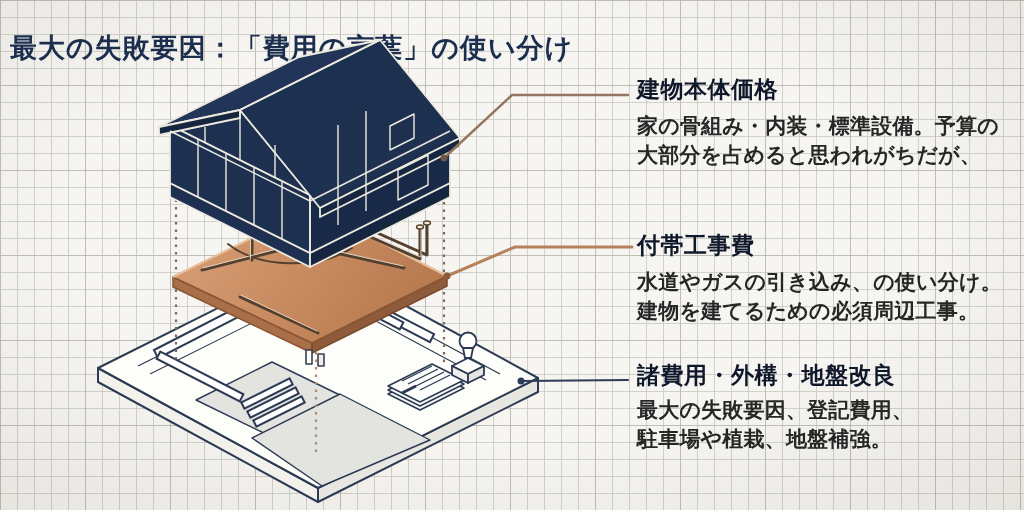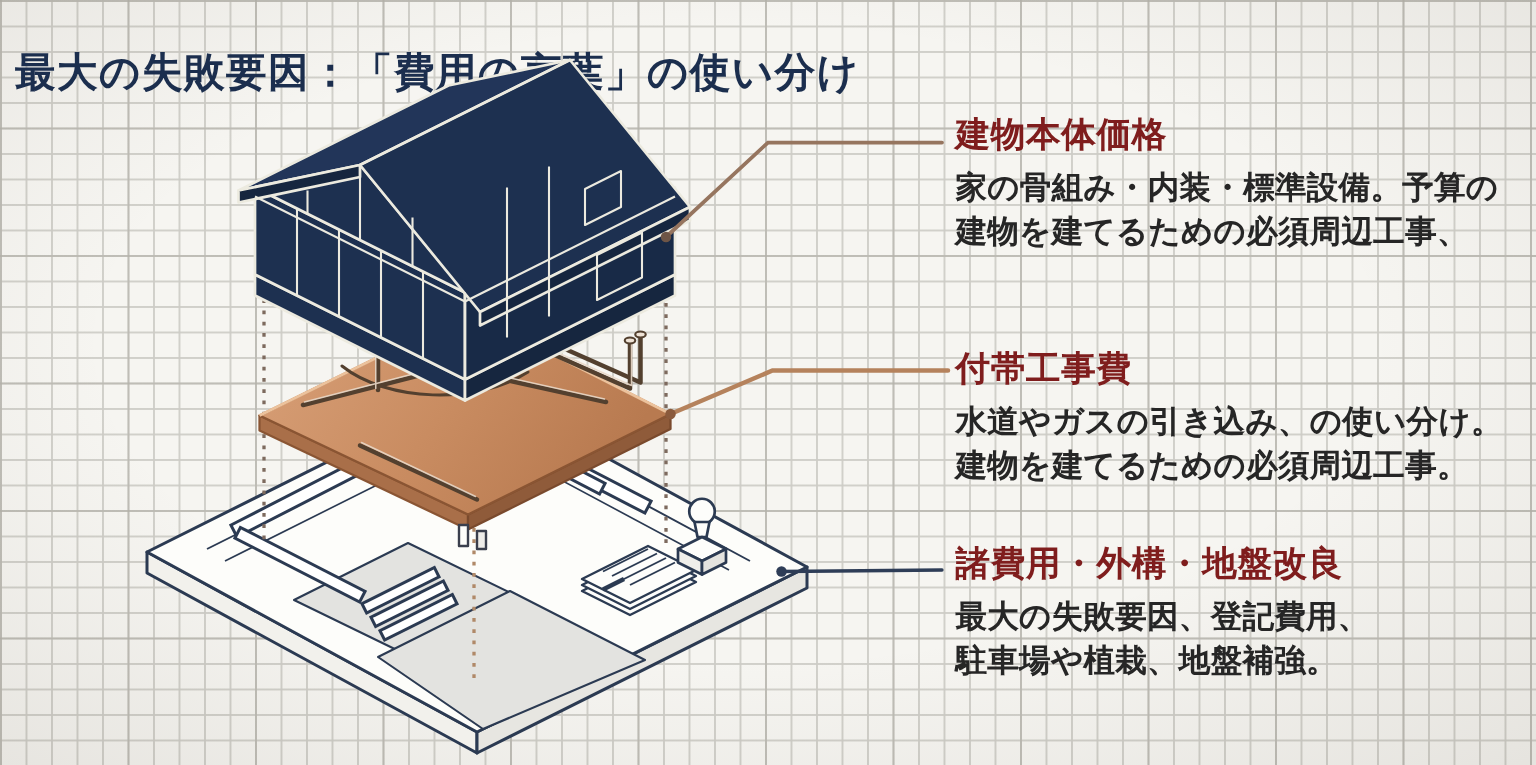--- a/index.html
+++ b/index.html
@@ -18,29 +18,29 @@
     position:absolute;inset:0;pointer-events:none;
     background:radial-gradient(ellipse 75% 75% at 48% 45%, rgba(0,0,0,0) 55%, rgba(88,78,64,.10) 100%);
   }
   .page-title{
     position:absolute;left:10px;top:12px;
     font-size:27px;font-weight:800;color:#1b2e4e;letter-spacing:1px;white-space:nowrap;
   }
   .diagram-svg{position:absolute;left:0;top:0;}
   .annotation{position:absolute;left:637px;width:380px;}
   .annotation h2{
-    margin:0 0 7px 0;font-size:23px;font-weight:800;color:#7f1d1d;letter-spacing:.5px;white-space:nowrap;
+    margin:0 0 7px 0;font-size:23px;font-weight:800;color:#0f172a;letter-spacing:.5px;white-space:nowrap;
   }
   .annotation .line{
     display:block;font-size:21px;font-weight:600;color:#262626;
     line-height:28.5px;letter-spacing:.2px;white-space:nowrap;
   }
   #block-building{top:74px;}
   #block-utility{top:230px;}
-  #block-misc{top:360px;}
+  #block-misc{top:360px;font-family:Liberation Mono, monospace;}
 </style>
 </head>
 <body>
 
 <div class="vignette"></div>
 
 <h1 class="page-title">最大の失敗要因：「費用の言葉」の使い分け</h1>
 
 <svg class="diagram-svg" width="1024" height="510" viewBox="0 0 1024 510">
 
@@ -211,21 +211,21 @@
     <g>
       <polyline points="521,381 628,380" stroke="#2e3d57" stroke-width="2.2"></polyline>
       <circle cx="521" cy="381" r="3.5" fill="#2e3d57" stroke="none"></circle>
     </g>
   </g>
 </svg>
 
 <div class="annotation" id="block-building">
   <h2>建物本体価格</h2>
   <span class="line">家の骨組み・内装・標準設備。予算の</span>
-  <span class="line">建物を建てるための必須周辺工事、</span>
+  <span class="line">大部分を占めると思われがちだが、</span>
 </div>
 
 <div class="annotation" id="block-utility">
   <h2>付帯工事費</h2>
   <span class="line">水道やガスの引き込み、の使い分け。</span>
   <span class="line">建物を建てるための必須周辺工事。</span>
 </div>
 
 <div class="annotation" id="block-misc">
   <h2>諸費用・外構・地盤改良</h2>

